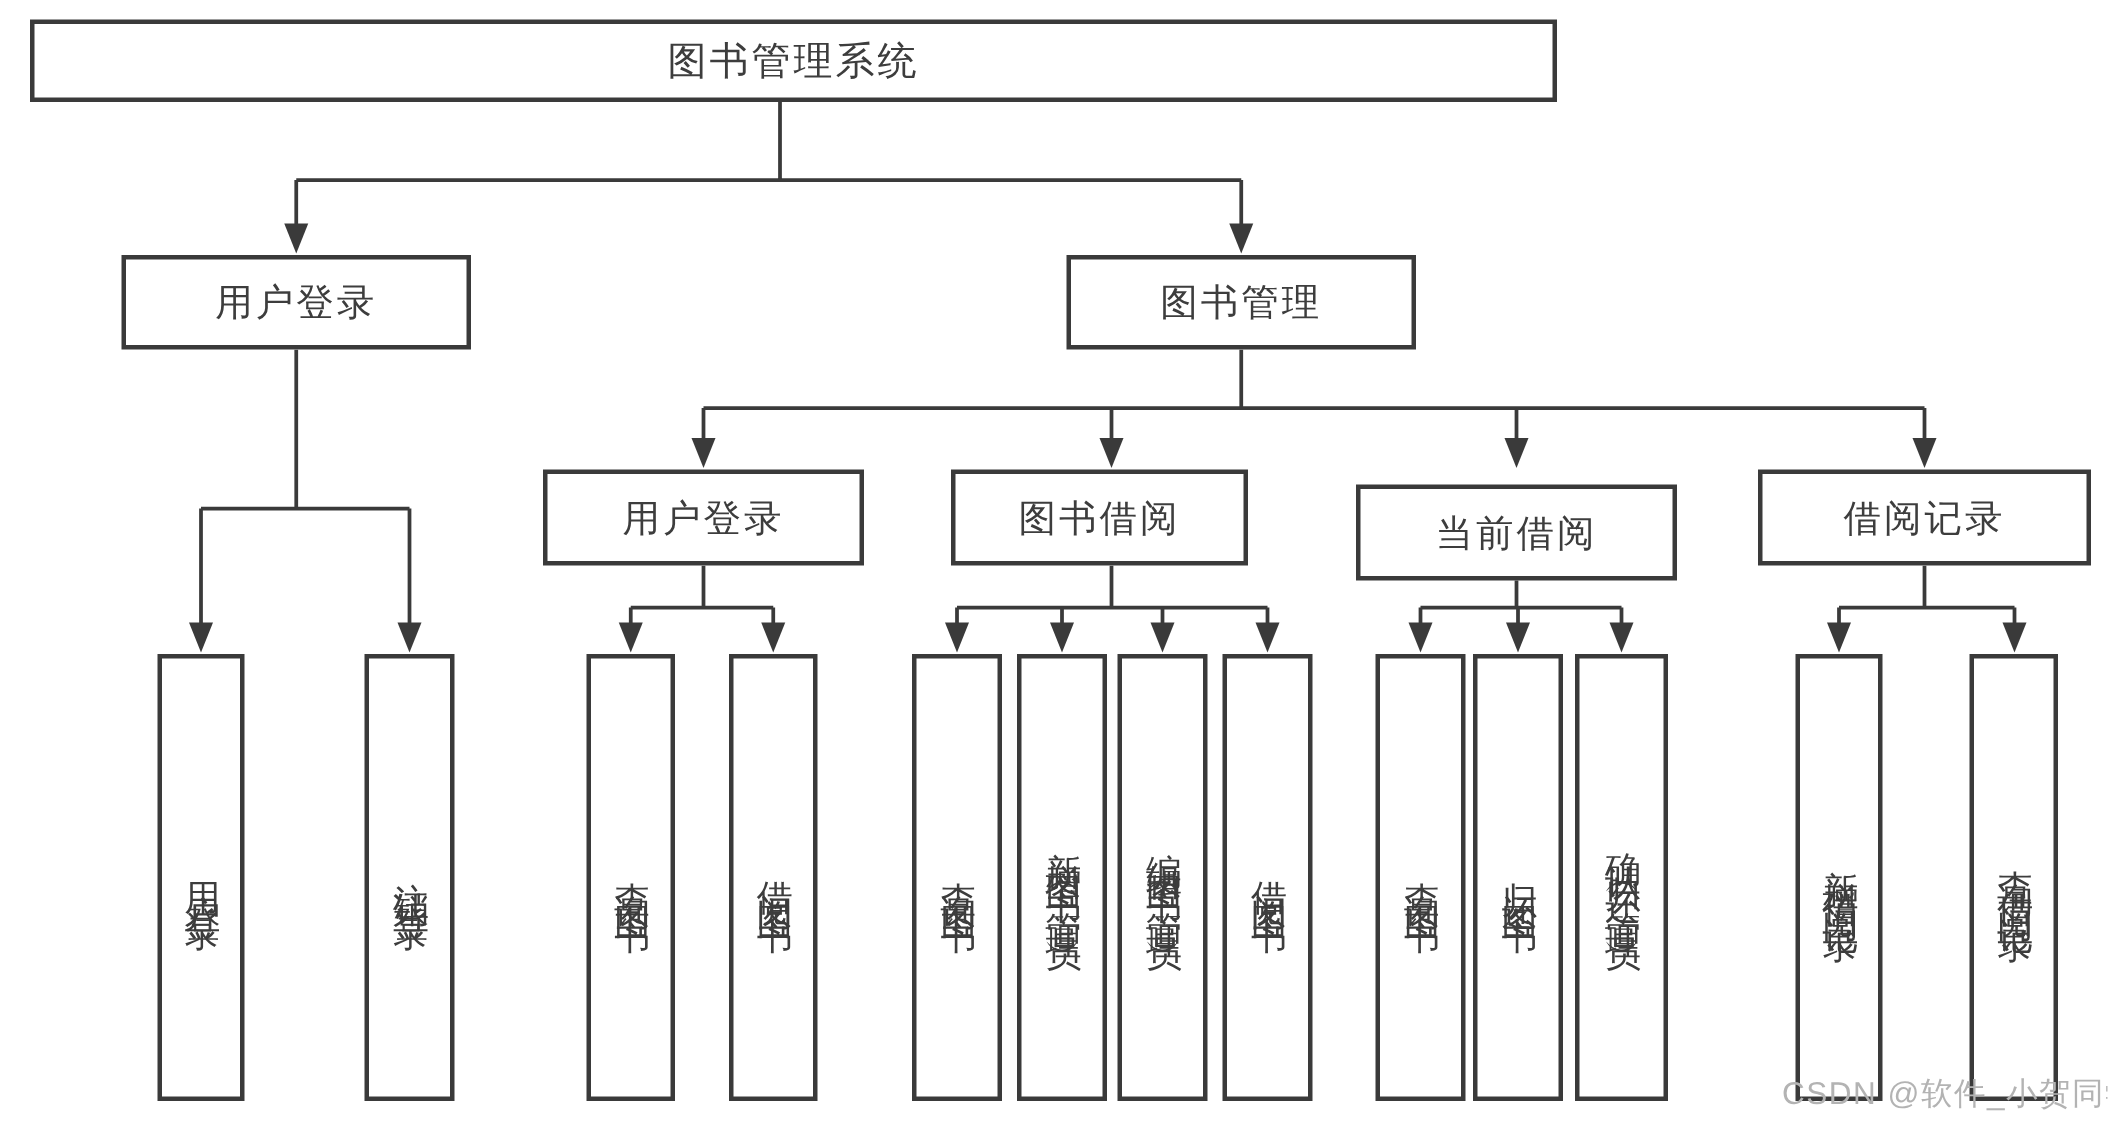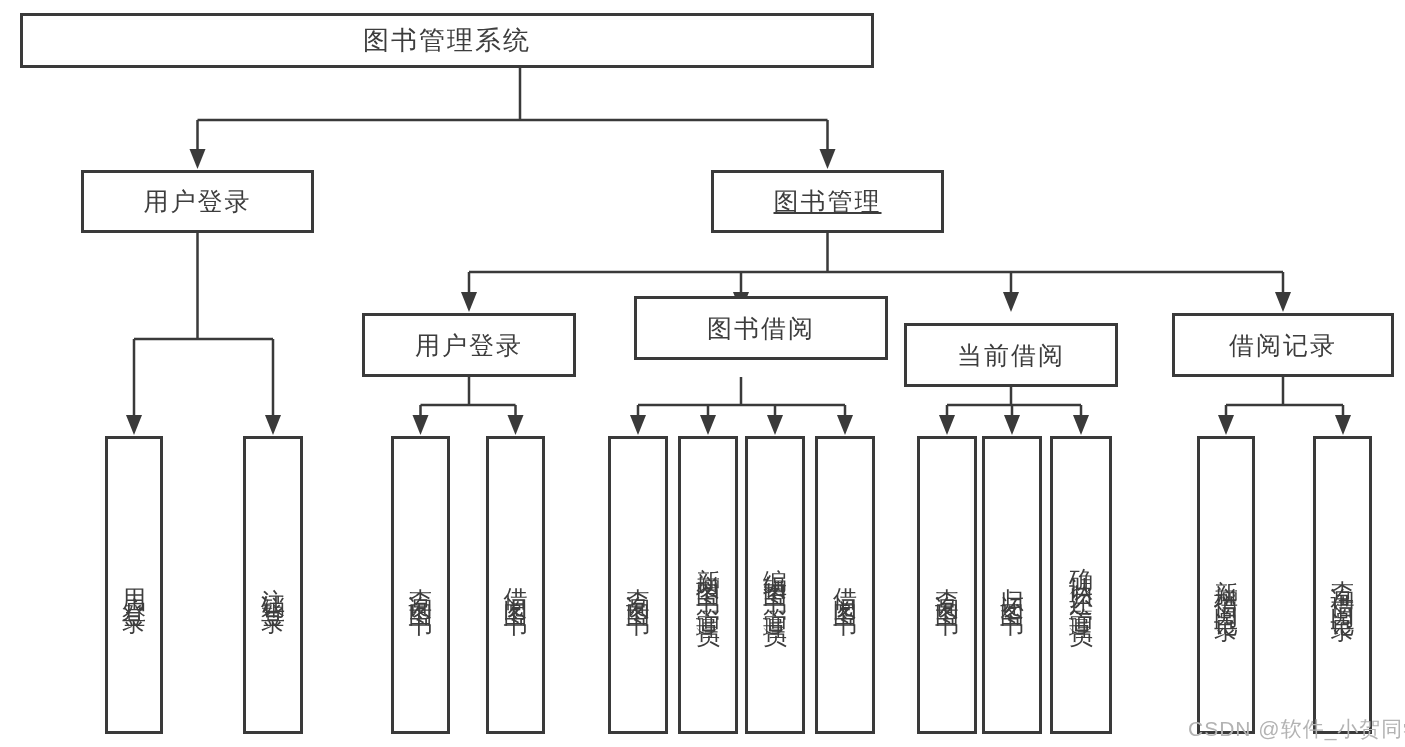--- a/index.html
+++ b/index.html
@@ -90,35 +90,35 @@
       <polygon points="767,415 783,415 775,435"></polygon>
       <polygon points="837,415 853,415 845,435"></polygon>
       <polygon points="939,415 955,415 947,435"></polygon>
       <polygon points="1004,415 1020,415 1012,435"></polygon>
       <polygon points="1073,415 1089,415 1081,435"></polygon>
       <polygon points="1218,415 1234,415 1226,435"></polygon>
       <polygon points="1335,415 1351,415 1343,435"></polygon>
     </g>
   </svg>
 
-  <div class="node root" style="left:20px;top:13px;width:854px;height:55px;">
+  <div class="node root" style="left:20px;top:13px;width:1018px;height:55px;">
     <span class="hlabel">图书管理系统</span>
   </div>
 
   <div class="node" style="left:81px;top:170px;width:233px;height:63px;">
     <span class="hlabel">用户登录</span>
   </div>
-  <div class="node" style="left:711px;top:170px;width:233px;height:63px;text-decoration:underline;">
+  <div class="node" style="left:711px;top:170px;width:233px;height:63px;">
     <span class="hlabel">图书管理</span>
   </div>
 
   <div class="node" style="left:362px;top:313px;width:214px;height:64px;">
     <span class="hlabel">用户登录</span>
   </div>
-  <div class="node" style="left:634px;top:296px;width:254px;height:64px;text-align:center;">
+  <div class="node" style="left:634px;top:313px;width:198px;height:64px;text-align:center;">
     <span class="hlabel">图书借阅</span>
   </div>
   <div class="node" style="left:904px;top:313px;width:214px;height:64px;margin-top:10px;">
     <span class="hlabel">当前借阅</span>
   </div>
   <div class="node" style="left:1172px;top:313px;width:222px;height:64px;">
     <span class="hlabel">借阅记录</span>
   </div>
 
   <div class="node" style="left:105px;top:436px;width:58px;height:298px;">

